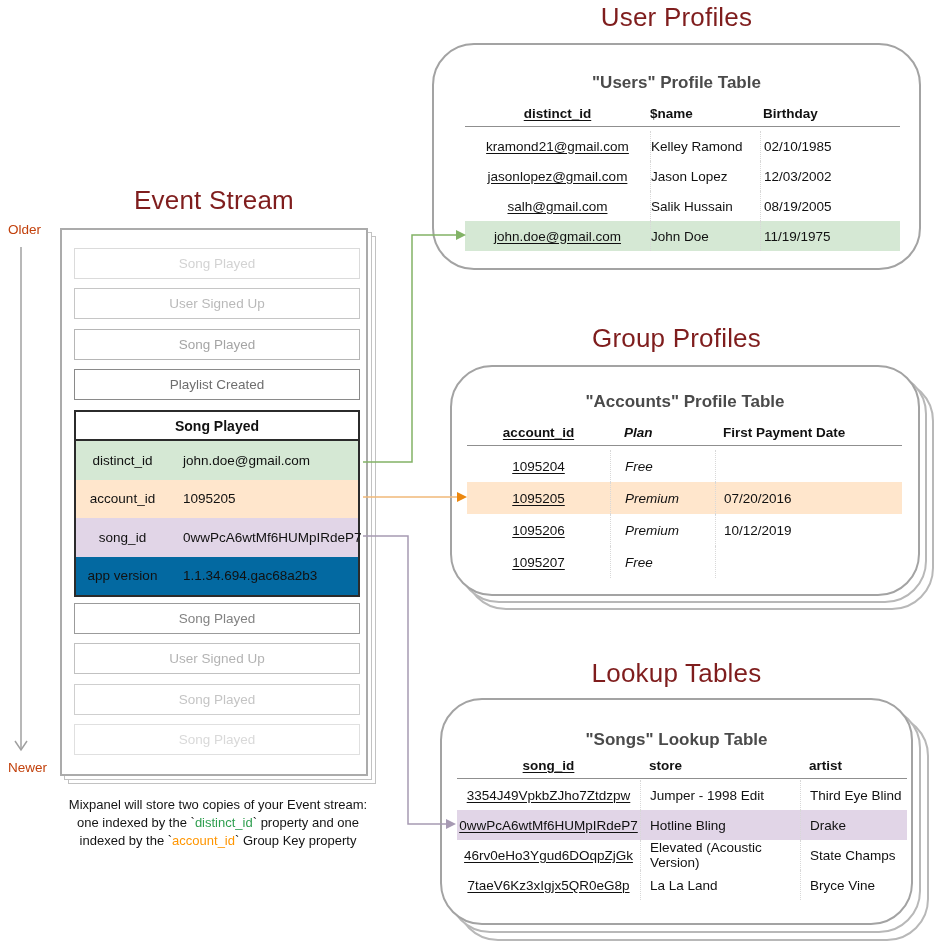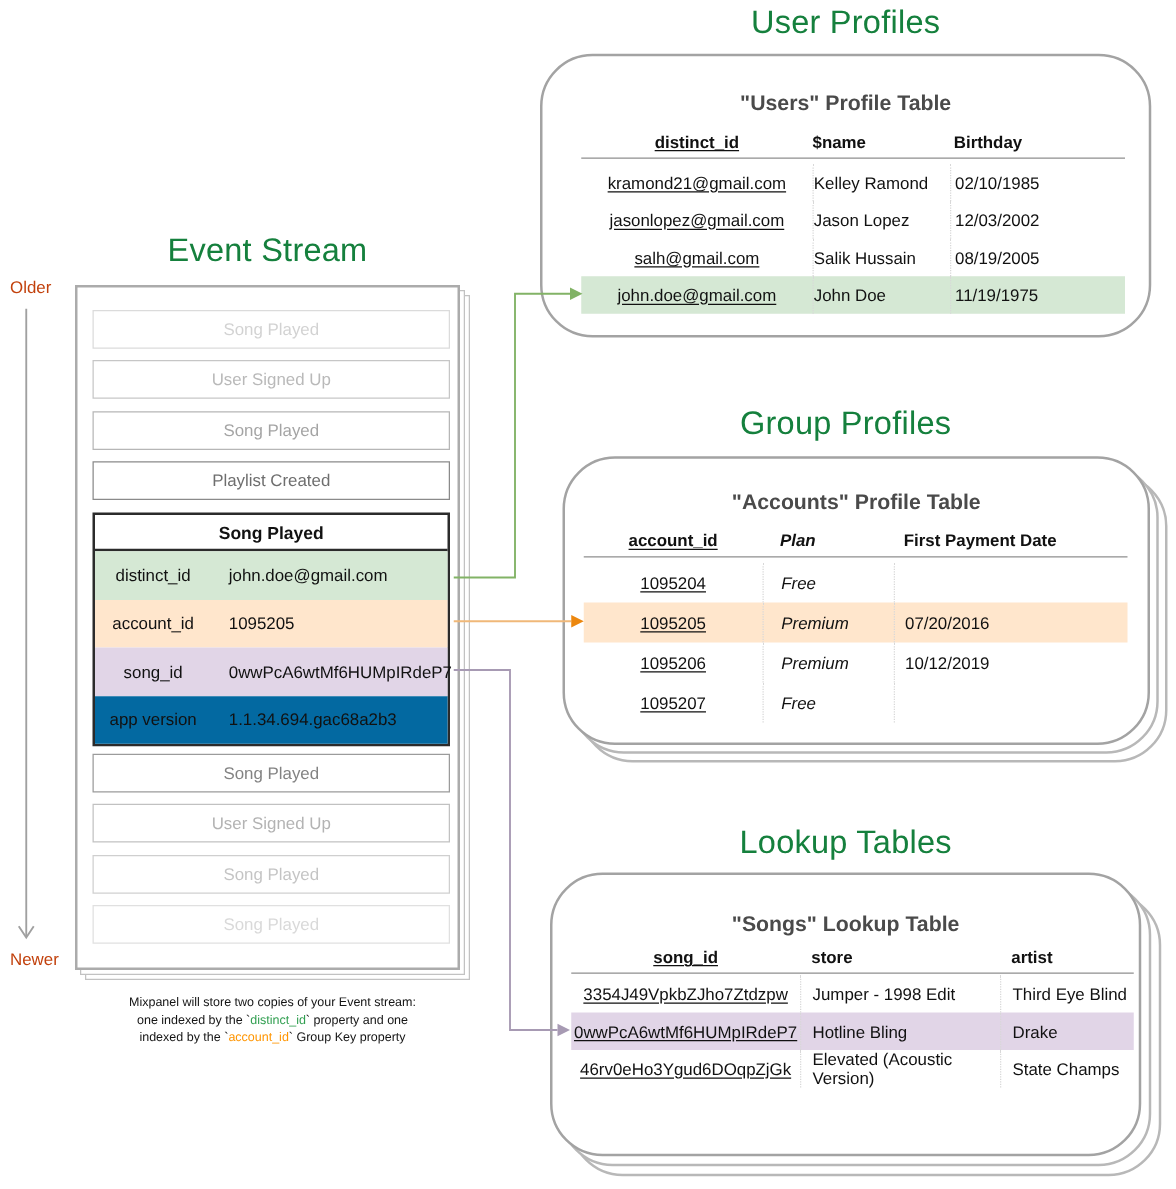--- a/index.html
+++ b/index.html
@@ -3,21 +3,21 @@
 <meta charset="utf-8">
 <style>
   html,body { margin:0; padding:0; }
   body {
     width:941px; height:951px; position:relative; background:#fff;
     font-family:"Liberation Sans", sans-serif; color:#111; overflow:hidden;
   }
   .abs { position:absolute; }
 
   
-  .sec-title { font-size:26px; color:#15803d; text-align:center; letter-spacing:.2px; }
+  .sec-title { font-size:26px; color:#7f1d1d; text-align:center; letter-spacing:.2px; }
 
   
   .card { position:absolute; background:#fff; border:2px solid #a3a3a3; border-radius:42px; box-sizing:border-box; }
   .card-layer { position:absolute; background:#fff; border:2px solid #b8b8b8; border-radius:42px; box-sizing:border-box; }
 
   .card-title { position:absolute; font-size:17px; font-weight:bold; color:#4a4a4a; text-align:center; }
 
   
   .ptable { position:absolute; font-size:13.5px; }
   .thead { display:grid; align-items:center; font-weight:bold; border-bottom:1px solid #8f8f8f; height:26px; box-sizing:border-box; }
@@ -44,21 +44,21 @@
   }
   .sel-event { position:absolute; left:74px; top:410px; width:286px; border:2px solid #2b2b2b; background:#fff; box-sizing:border-box; }
   .sel-event-header { height:29px; border-bottom:2px solid #2b2b2b; display:flex; align-items:center; justify-content:center; font-weight:bold; font-size:14px; box-sizing:border-box; }
   .prop-row { height:38.5px; display:flex; align-items:center; font-size:13.5px; }
   .prop-key { width:93px; text-align:center; flex:none; }
   .prop-val { margin-left:14px; text-align:left; }
   .bg-green { background:#d5e8d4; } .bg-orange { background:#ffe6cc; } .bg-purple { background:#e1d5e7; } .bg-white { background:#0369a1; }
 
   .tl-label { position:absolute; font-size:13.5px; color:#c2410c; }
 
-  .footnote { position:absolute; left:30px; top:796px; width:376px; text-align:center; font-size:10px; line-height:1.38; color:#141414; }
+  .footnote { position:absolute; left:30px; top:796px; width:376px; text-align:center; font-size:13px; line-height:1.38; color:#141414; }
   .code-green  { color:#2f9e4f; }
   .code-orange { color:#ff9500; }
 
   svg.overlay { position:absolute; left:0; top:0; pointer-events:none; z-index:60; }
 </style>
 </head>
 <body>
 
 <div class="abs sec-title" style="left:60px; top:185px; width:308px;">Event Stream</div>
 
@@ -197,20 +197,25 @@
   <div class="trow songs-grid h30 hl-purple">
     <div class="c-id">0wwPcA6wtMf6HUMpIRdeP7</div>
     <div class="c-l pad9">Hotline Bling</div>
     <div class="c-l pad9">Drake</div>
   </div>
   <div class="trow songs-grid h30">
     <div class="c-id">46rv0eHo3Ygud6DOqpZjGk</div>
     <div class="c-l pad9">Elevated (Acoustic Version)</div>
     <div class="c-l pad9">State Champs</div>
   </div>
+  <div class="trow songs-grid h30">
+    <div class="c-id">7taeV6Kz3xIgjx5QR0eG8p</div>
+    <div class="c-l pad9">La La Land</div>
+    <div class="c-l pad9">Bryce Vine</div>
+  </div>
 </div>
 
 <svg class="overlay" width="941" height="951">
 
   <line x1="21" y1="247" x2="21" y2="749" stroke-width="1.5" fill="none" stroke="#a0a0a0"></line>
   <polyline points="15,741 21,750 27,741" fill="none" stroke-width="1.5" stroke="#a0a0a0"></polyline>
 
   <path d="M363,462 L412,462 L412,235 L456,235" fill="none" stroke-width="1.5" stroke="#82b366"></path>
   <polygon points="456,230 466,235 456,240" fill="#82b366"></polygon>
 

